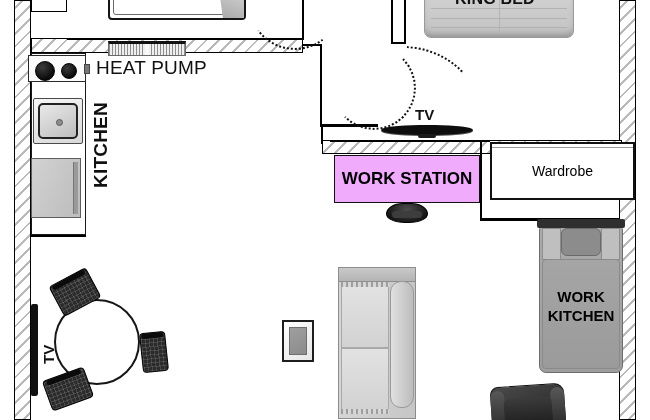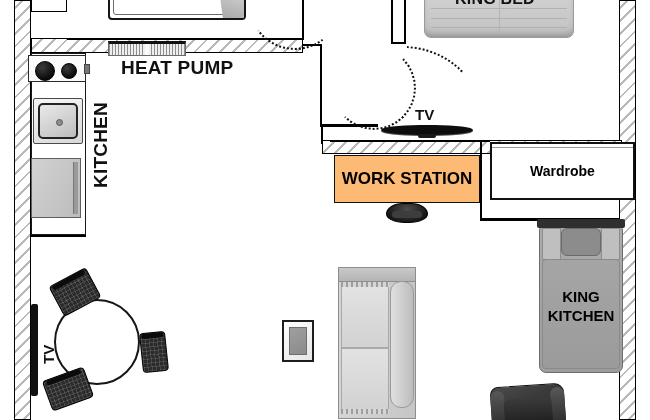--- a/index.html
+++ b/index.html
@@ -41,34 +41,34 @@
     box-sizing: border-box;
   }
 
   
   .lbl {
     position: absolute;
     color: #111;
     white-space: nowrap;
     letter-spacing: .2px;
   }
-  .lbl-heatpump { font-size: 19px; font-weight: 700; margin-left: 25px; }
+  .lbl-heatpump { font-size: 19px; font-weight: 400; }
   .lbl-kitchen {
     font-size: 19px; font-weight: 700;
     transform: rotate(-90deg);
     transform-origin: left top;
   }
   .lbl-tvside {
     font-size: 15px; font-weight: 700;
     transform: rotate(-90deg);
     transform-origin: left top;
   }
   .lbl-tv { font-size: 15px; font-weight: 700; }
   .lbl-work { font-size: 17px; font-weight: 700; }
-  .lbl-wardrobe { font-size: 14px; font-weight: 700; }
+  .lbl-wardrobe { font-size: 14px; font-weight: 400; }
   .lbl-kingsingle {
     font-size: 15px; font-weight: 700; text-align: center;
     line-height: 1.25; width: 100%;
   }
   .lbl-kingbed { font-size: 16px; font-weight: 700; }
 
   
   
   .heatpump-unit {
     border: 1px solid #6a6a6a;
@@ -162,21 +162,21 @@
     border-radius: 50% / 60%;
     box-shadow: 0 1px 0 #555;
   }
   .tv-foot {
     position:absolute; left:50%; margin-left:-9px; bottom:-3px;
     width:18px; height:4px; background:#1a1a1a; border-radius:2px;
   }
 
   
   .desk {
-    background: #fdba74;
+    background: #f0abfc;
     border: 1.8px solid #111;
     box-sizing: border-box;
     display:flex; align-items:center; justify-content:center;
   }
   .deskchair {
     background: radial-gradient(ellipse at 50% 30%, #4d4d4d, #141414 75%);
     border: 1.5px solid #000;
     border-radius: 40% 40% 45% 45% / 55% 55% 45% 45%;
   }
   .deskchair::after{
@@ -408,21 +408,21 @@
   </div>
   <div class="deskchair abs" style="left:386px; top:203px; width:40px; height:18px;"></div>
 
   <div class="kingsingle abs" style="left:539px; top:225px; width:84px; height:148px;">
     <div class="ks-head"></div>
     <div class="ks-side" style="left:2px;"></div>
     <div class="ks-side" style="right:2px;"></div>
     <div class="ks-pillow"></div>
     <div class="ks-quilt"></div>
     <div class="lbl-kingsingle abs" style="left:0; top:62px;">
-      <span>KING</span><br>
+      <span>WORK</span><br>
       <span>KITCHEN</span>
     </div>
   </div>
 
   <div class="sofa abs" style="left:338px; top:267px; width:78px; height:152px;">
     <div class="sofa-back"></div>
     <div class="sofa-arm"></div>
     <div class="sofa-cush" style="top:18px; height:60px;"></div>
     <div class="sofa-cush" style="top:80px; height:60px;"></div>
     <div class="sofa-foot" style="top:14px;"></div>

